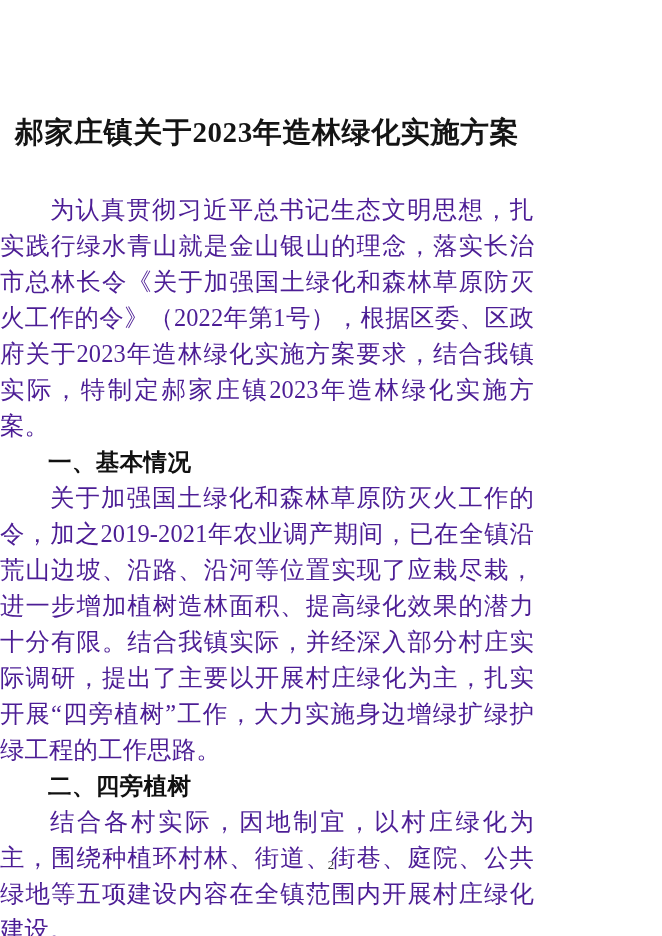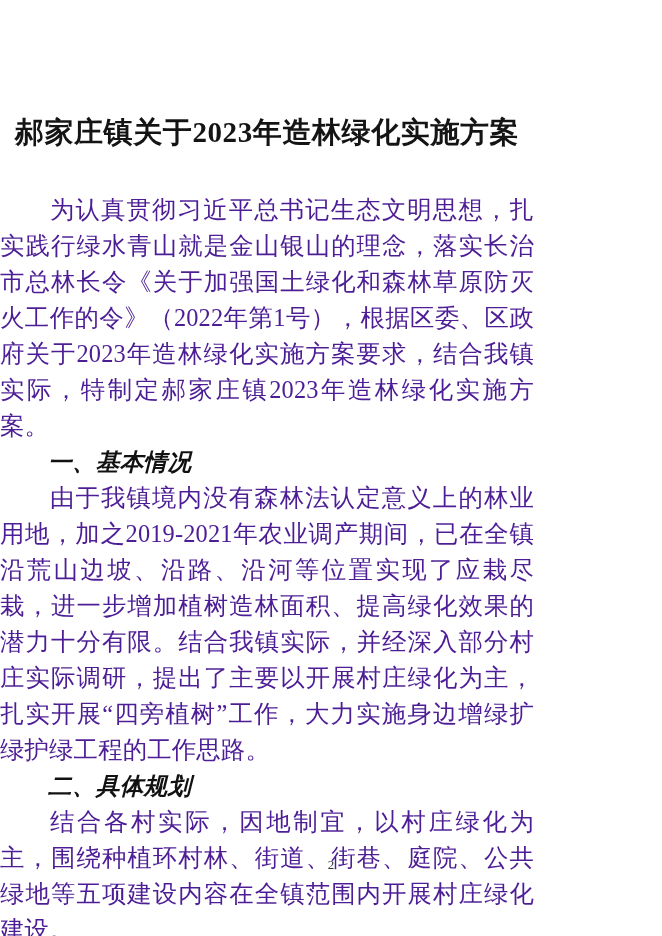--- a/index.html
+++ b/index.html
@@ -65,21 +65,20 @@
     margin: 0;
     padding: 0;
     font-family: "DejaVu Sans", "Liberation Sans", sans-serif;
     font-weight: bold;
     font-size: 23.5px;
     line-height: 36px;
     letter-spacing: 0.4px;
     text-indent: 48px;
     text-align: left;
     color: #111111;
-    font-style: italic;
   }
 
   
   .page-number {
     position: absolute;
     left: 0;
     top: 856px;
     width: 662px;
     text-align: center;
     font-family: "Liberation Serif", "DejaVu Serif", serif;
@@ -94,23 +93,23 @@
 <div class="page">
 
   <h1 class="doc-title">郝家庄镇关于2023年造林绿化实施方案</h1>
 
   <div class="body-block">
 
     <p class="para">为认真贯彻习近平总书记生态文明思想，扎实践行绿水青山就是金山银山的理念，落实长治市总林长令《关于加强国土绿化和森林草原防灭火工作的令》（2022年第1号），根据区委、区政府关于2023年造林绿化实施方案要求，结合我镇实际，特制定郝家庄镇2023年造林绿化实施方案。</p>
 
     <h2 class="section-heading">一、基本情况</h2>
 
-    <p class="para">由于我镇境内没有森林法认定意义上的林业用地，加之2019-2021年农业调产期间，已在全镇沿荒山边坡、沿路、沿河等位置实现了应栽尽栽，进一步增加植树造林面积、提高绿化效果的潜力十分有限。结合我镇实际，并经深入部分村庄实际调研，提出了主要以开展村庄绿化为主，扎实开展“四旁植树”工作，大力实施身边增绿扩绿护绿工程的工作思路。</p>
+    <p class="para">关于加强国土绿化和森林草原防灭火工作的令，加之2019-2021年农业调产期间，已在全镇沿荒山边坡、沿路、沿河等位置实现了应栽尽栽，进一步增加植树造林面积、提高绿化效果的潜力十分有限。结合我镇实际，并经深入部分村庄实际调研，提出了主要以开展村庄绿化为主，扎实开展“四旁植树”工作，大力实施身边增绿扩绿护绿工程的工作思路。</p>
 
-    <h2 class="section-heading">二、具体规划</h2>
+    <h2 class="section-heading">二、四旁植树</h2>
 
     <p class="para">结合各村实际，因地制宜，以村庄绿化为主，围绕种植环村林、街道、街巷、庭院、公共绿地等五项建设内容在全镇范围内开展村庄绿化建设。</p>
 
   </div>
 
   <div class="page-number">2</div>
 
 </div>
 
 </body></html>

